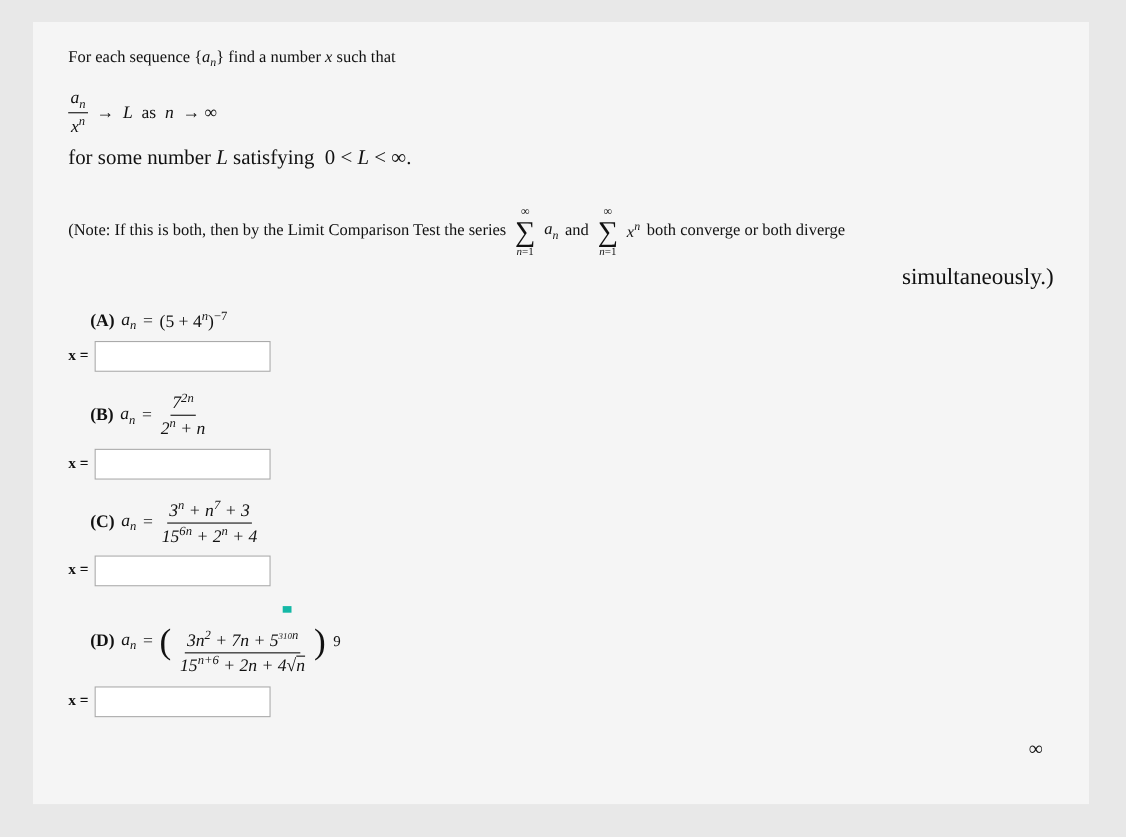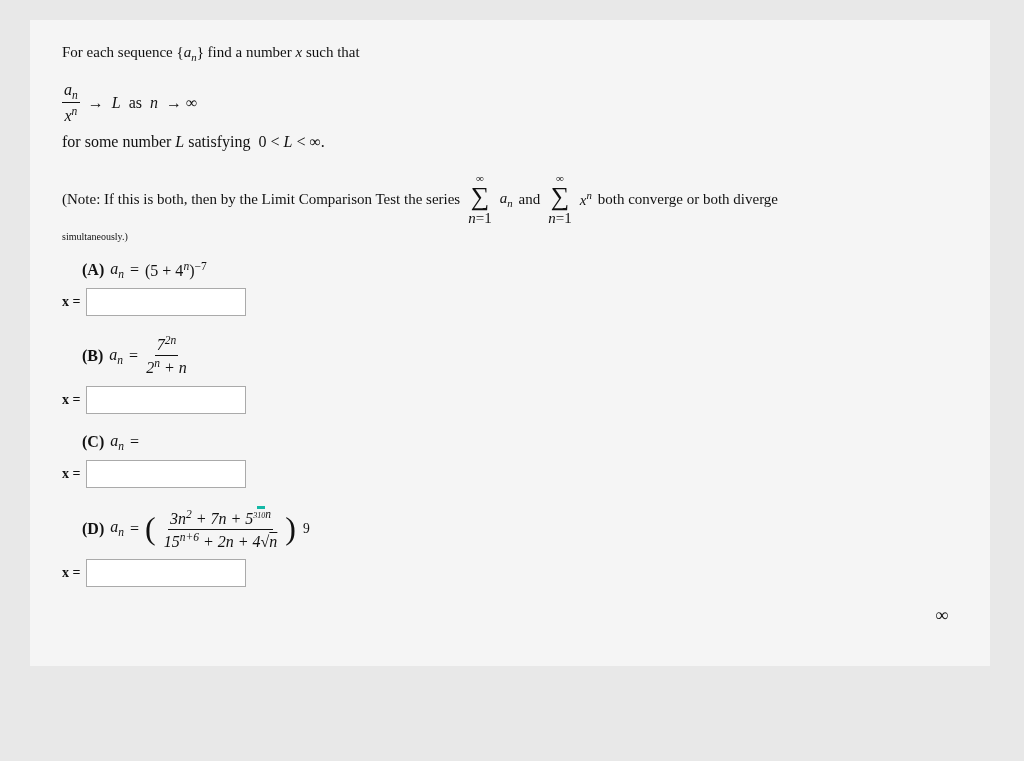--- a/index.html
+++ b/index.html
@@ -38,34 +38,35 @@
       padding: 0 2px 1px 2px;
       text-align: center;
       font-style: italic;
     }
     .frac .denom {
       padding: 1px 2px 0 2px;
       text-align: center;
       font-style: italic;
     }
     .limit-condition {
-      font-size: 16px;
-      margin: 8px 0 21px 0;
+      font-size: 19px;
+      margin: 8px 0 31px 0;
     }
     .note-line {
       display: flex;
       align-items: center;
       gap: 6px;
       font-size: 15px;
       flex-wrap: wrap;
       margin-bottom: 4px;
     }
     .simultaneously {
-      font-size: 10px;
+      font-size: 21px;
       margin-bottom: 18px;
+      text-align: right;
     }
     .problem {
       margin-bottom: 18px;
     }
     .problem-eq {
       font-size: 16px;
       margin-left: 20px;
       margin-bottom: 8px;
       display: flex;
       align-items: center;
@@ -109,21 +110,21 @@
     }
     .sum-notation {
       display: inline-flex;
       flex-direction: column;
       align-items: center;
       vertical-align: middle;
       margin: 0 2px;
     }
     .sum-top { font-size: 11px; }
     .sum-sigma { font-size: 26px; line-height: 1; }
-    .sum-bottom { font-size: 15px; }
+    .sum-bottom { font-size: 10px; }
   </style>
 </head>
 <body>
 
 <div class="page">
 
   <div class="intro-text">
     For each sequence {<span class="math-italic">a<sub>n</sub></span>} find a number <span class="math-italic">x</span> such that
   </div>
 
@@ -191,37 +192,41 @@
       <span class="x-label">x =</span>
       <input type="text" style="">
     </div>
   </div>
 
   <div class="problem">
     <div class="problem-eq">
       <span><strong>(C)</strong></span>
       <span class="math-italic">a<sub>n</sub></span>
       <span>=</span>
+      <span class="frac">
+        <span class="numer">3<sup><span class="math-italic">n</span></sup> + <span class="math-italic">n</span><sup>7</sup> + 3</span>
+        <span class="denom">15<sup>6<span class="math-italic">n</span></sup> + 2<sup><span class="math-italic">n</span></sup> + 4</span>
+      </span>
     </div>
     <div class="x-input-row">
       <span class="x-label">x =</span>
       <input type="text" style="">
     </div>
   </div>
 
   <div class="problem">
     <div class="problem-eq" style="align-items:center;">
       <span><strong>(D)</strong></span>
       <span class="math-italic">a<sub>n</sub></span>
       <span>=</span>
 
       <span class="paren-big">(</span>
       <span class="frac">
         <span class="numer">
-          3<span class="math-italic">n</span><sup>2</sup> + 7<span class="math-italic">n</span> + 5<sup><span style="font-size:0.7em;">3</span><span style="font-size:0.7em; display:inline-block; border-top:3px solid #14b8a6; padding-top:2px;">10</span><span class="math-italic">n</span></sup>
+          3<span class="math-italic">n</span><sup>2</sup> + 7<span class="math-italic">n</span> + 5<sup><span style="font-size:0.7em;">3</span><span style="font-size:0.7em; display:inline-block; border-top:6px solid #14b8a6; padding-top:17px;">10</span><span class="math-italic">n</span></sup>
         </span>
         <span class="denom">
           15<sup><span class="math-italic">n</span>+6</sup> + 2<span class="math-italic">n</span> + 4<span style="white-space:nowrap;">√<span style="text-decoration:overline; font-style:italic;">n</span></span>
         </span>
       </span>
       <span class="paren-big">)</span>
       <sup style="font-size:0.85em; margin-left:1px;">9</sup>
     </div>
     <div class="x-input-row">
       <span class="x-label">x =</span>

